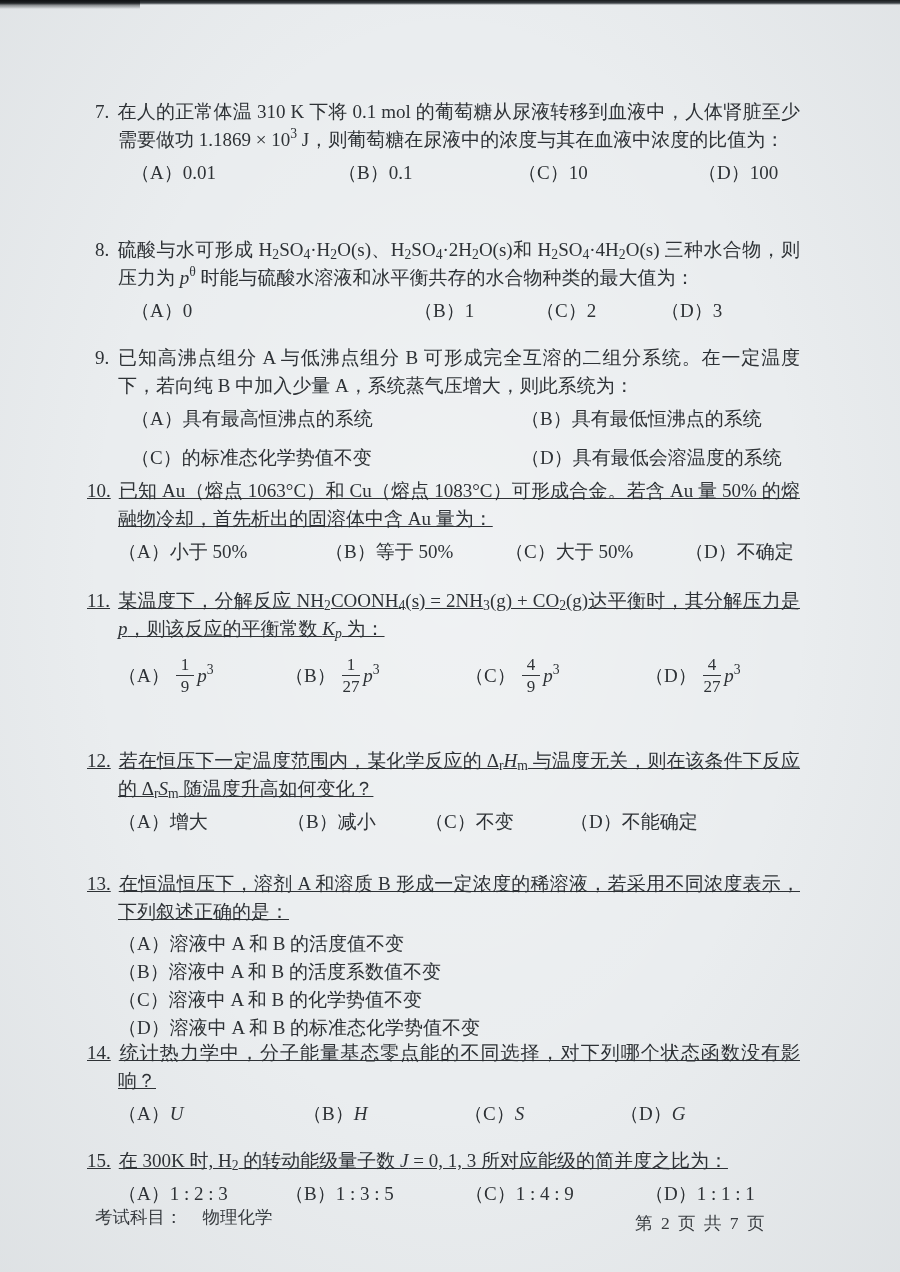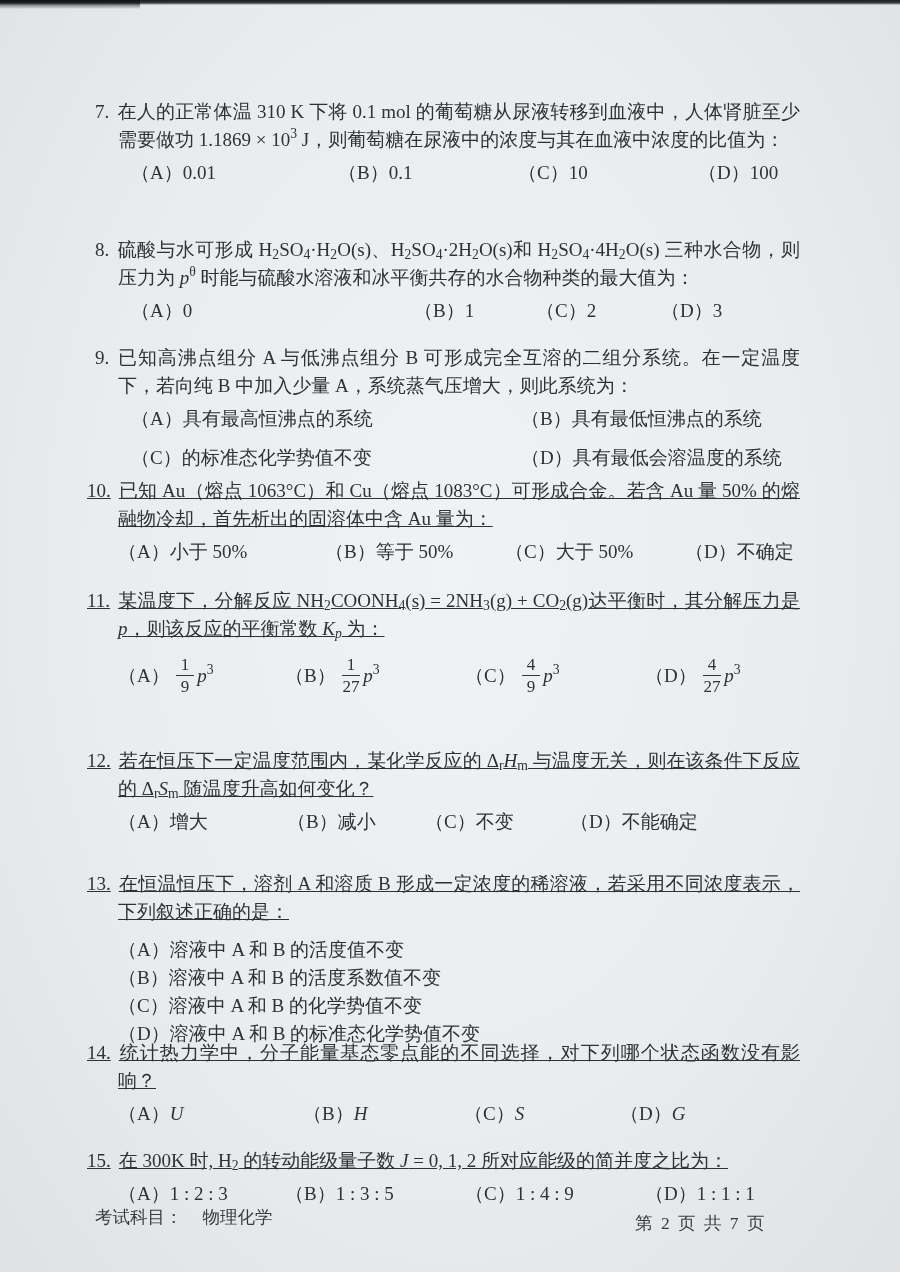--- a/index.html
+++ b/index.html
@@ -39,21 +39,21 @@
   sub{vertical-align:-0.25em;}
   .opts{display:grid;margin-top:5px;text-align:left;}
   .q1 .opts{margin-left:36px;}
   .q2 .opts{margin-left:31px;}
   .cols-a{grid-template-columns:207px 180px 180px 1fr;}
   .cols-b{grid-template-columns:283px 122px 125px 1fr;}
   .cols-c{grid-template-columns:169px 138px 145px 1fr;}
   .cols-d{grid-template-columns:169px 145px 140px 1fr;gap:16px;}
   .cols-e{grid-template-columns:167px 180px 180px 1fr;}
   .two-col{grid-template-columns:390px 1fr;row-gap:11px;}
-  .vlist{display:block;margin-top:10px;}
+  .vlist{display:block;margin-top:4px;}
   .vlist .opt{display:block;}
   .opts-frac{margin-top:14px;align-items:center;}
   .frac{
     display:inline-block;text-align:center;vertical-align:middle;
     font-size:17px;line-height:1.12;margin:0 3px 0 6px;transform:translateY(-2px);
   }
   .fnum{display:block;border-bottom:1.3px solid #34383c;padding:0 5px 1px;}
   .fden{display:block;padding-top:1px;}
   .footer{position:absolute;top:1205px;left:0;width:900px;font-size:17.5px;color:#383c40;}
   .footer-left{position:absolute;left:95px;top:0;}
@@ -141,21 +141,21 @@
   <div class="stem"><span class="qnum">14.</span><span><span>统计热力学中，分子能量基态零点能的不同选择，对下列哪个状态函数没有影响？</span></span></div>
   <div class="opts cols-d">
     <span class="opt"><span>（A）</span><span style="font-style: italic;">U</span></span>
     <span class="opt"><span>（B）</span><span style="font-style: italic;">H</span></span>
     <span class="opt"><span>（C）</span><span style="font-style: italic;">S</span></span>
     <span class="opt"><span>（D）</span><span style="font-style: italic;">G</span></span>
   </div>
 </div>
 
 <div class="q q2" style="top:1147px">
-  <div class="stem"><span class="qnum">15.</span><span><span>在 300K 时, H</span><sub>2</sub><span> 的转动能级量子数 </span><span style="font-style: italic;">J</span><span> = 0, 1, 2 所对应能级的简并度之比为：</span></span></div>
+  <div class="stem"><span class="qnum">15.</span><span><span>在 300K 时, H</span><sub>2</sub><span> 的转动能级量子数 </span><span style="font-style: italic;">J</span><span> = 0, 1, 3 所对应能级的简并度之比为：</span></span></div>
   <div class="opts cols-e">
     <span class="opt">（A）1 : 2 : 3</span>
     <span class="opt">（B）1 : 3 : 5</span>
     <span class="opt">（C）1 : 4 : 9</span>
     <span class="opt">（D）1 : 1 : 1</span>
   </div>
 </div>
 
 <div class="footer">
   <span class="footer-left">

